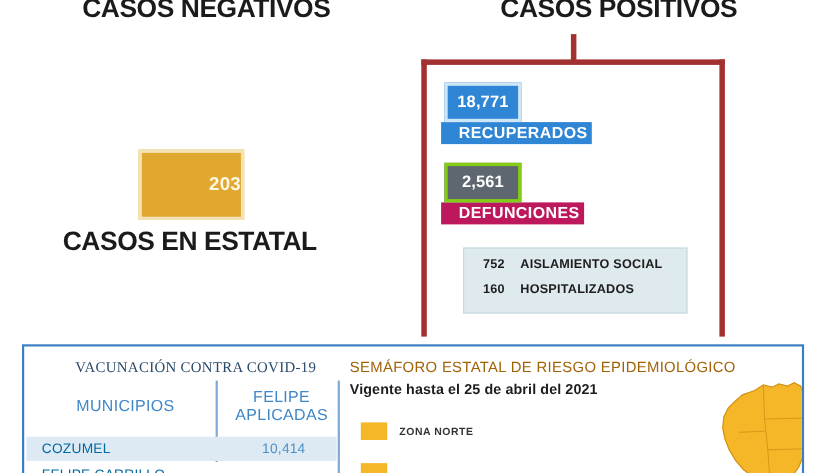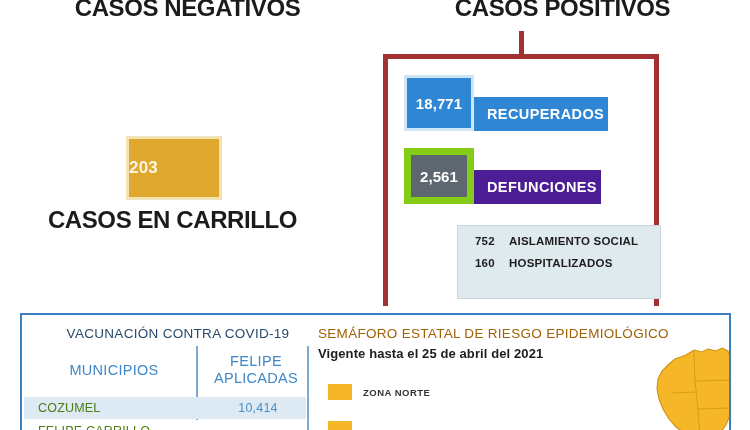--- a/index.html
+++ b/index.html
@@ -39,21 +39,21 @@
     position: absolute;
     left: 126px;
     top: 136px;
     width: 96px;
     height: 64px;
     background: #e0a82e;
     border: 3px solid #f2e3b4;
     box-sizing: border-box;
     display: flex;
     align-items: center;
-    justify-content: flex-start;
+    justify-content: flex-end;
   }
   #estudio-box .val {
     color: #fdf6e3;
     font-weight: bold;
     font-size: 17px;
     letter-spacing: 0.2px;
   }
 
   
   #red-stem {
@@ -73,22 +73,23 @@
     border: 5px solid #a33131;
     border-bottom: none;
     box-sizing: border-box;
     background: transparent;
   }
 
   
   .stat-row {
     position: absolute;
     display: flex;
-    align-items: flex-end;
+    align-items: flex-start;
     height: 56px;
+    flex-direction: column;
   }
   .stat-num {
     width: 70px;
     height: 56px;
     box-sizing: border-box;
     display: flex;
     align-items: center;
     justify-content: center;
     color: #ffffff;
     font-weight: bold;
@@ -112,36 +113,35 @@
   #row-recuperados { left: 404px; top: 75px; }
   #row-recuperados .stat-num {
     background: #2e86d4;
     border: 3px solid #cfe6f7;
   }
   #row-recuperados .stat-label { background: #2e86d4; }
 
   #row-defunciones { left: 404px; top: 148px; }
   #row-defunciones .stat-num {
     background: #5e6670;
-    border: 7px solid #84cc16;
-  }
-  #row-defunciones .stat-label { background: #4c1d95; }
+    border: 3px solid #84cc16;
+  }
+  #row-defunciones .stat-label { background: #be185d; }
 
   
   #sub-box {
     position: absolute;
     left: 421px;
     top: 225px;
     width: 204px;
-    height: 74px;
+    height: 60px;
     background: #dfeaef;
     border: 1px solid #c7d7de;
     box-sizing: border-box;
     padding: 9px 0 0 17px;
-    margin-left: 36px;
   }
   .sub-line {
     display: flex;
     align-items: baseline;
     margin-bottom: 10px;
     color: #1d1d1d;
     font-weight: bold;
     font-size: 11.5px;
     letter-spacing: 0.2px;
   }
@@ -164,20 +164,21 @@
   
   #vac-title {
     position: absolute;
     left: 16px;
     top: 11px;
     width: 280px;
     text-align: center;
     color: #2a4a6b;
     font-size: 13.5px;
     letter-spacing: 0.3px;
+    font-family: Liberation Serif, serif;
   }
   .col-divider {
     position: absolute;
     top: 31px;
     width: 2px;
     height: 92px;
     background: #7fa9d4;
   }
   #div-1 { left: 174px; }
   #div-2 { left: 285px; }
@@ -196,21 +197,21 @@
 
   .vac-row {
     position: absolute;
     height: 22px;
     display: flex;
     align-items: center;
   }
   .vac-row .mun {
     position: absolute;
     left: 14px;
-    color: #4d7c0f;
+    color: #0369a1;
     font-size: 12.5px;
     letter-spacing: 0.2px;
     text-align: center;
   }
   .vac-row .dose {
     position: absolute;
     left: 186px;
     width: 96px;
     text-align: center;
     color: #4a90c8;
@@ -271,21 +272,21 @@
 </style>
 </head>
 <body>
 
 <div id="stage">
 
   <div class="headline" id="h-negativos">CASOS NEGATIVOS</div>
 
   <div class="headline" id="h-positivos">CASOS POSITIVOS</div>
 
-  <div class="headline" id="h-estudio">CASOS EN CARRILLO</div>
+  <div class="headline" id="h-estudio">CASOS EN ESTATAL</div>
 
   <div id="estudio-box">
     <span class="val">203</span>
   </div>
 
   <div id="red-stem"></div>
   <div id="red-frame"></div>
 
   <div class="stat-row" id="row-recuperados">
     <div class="stat-num">18,771</div>

